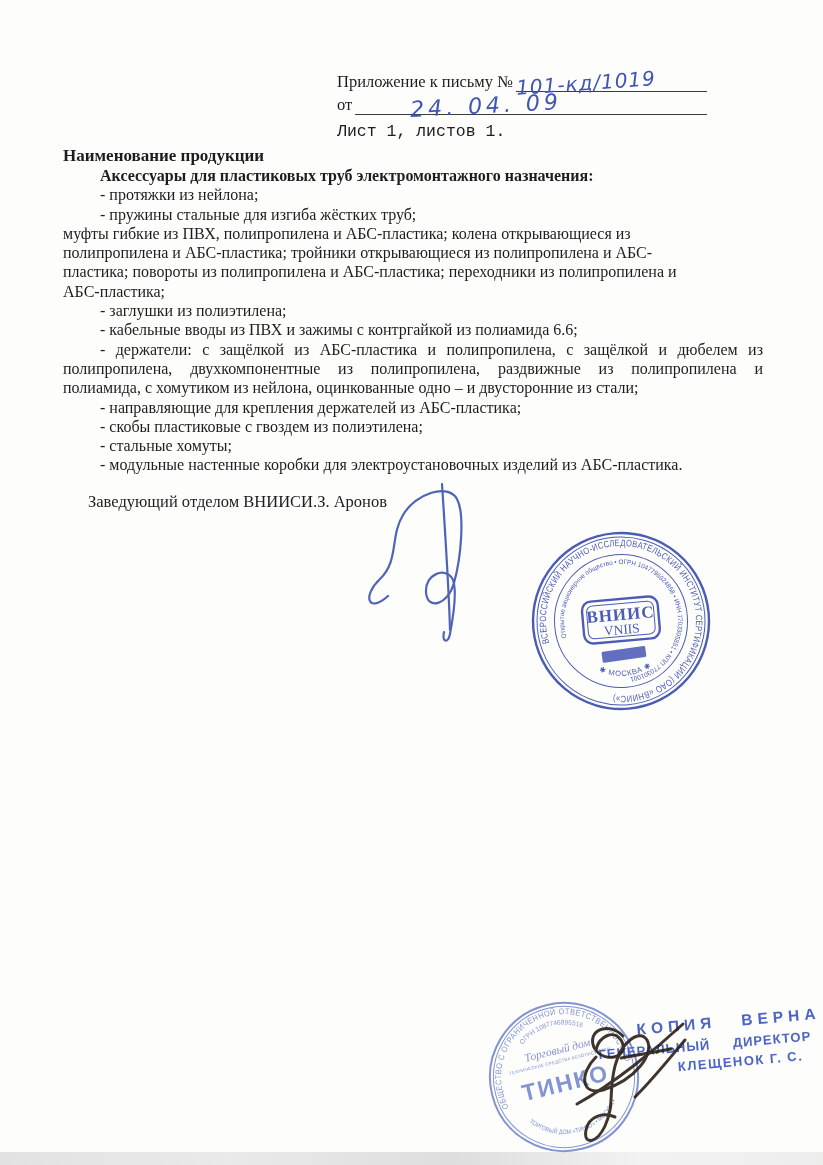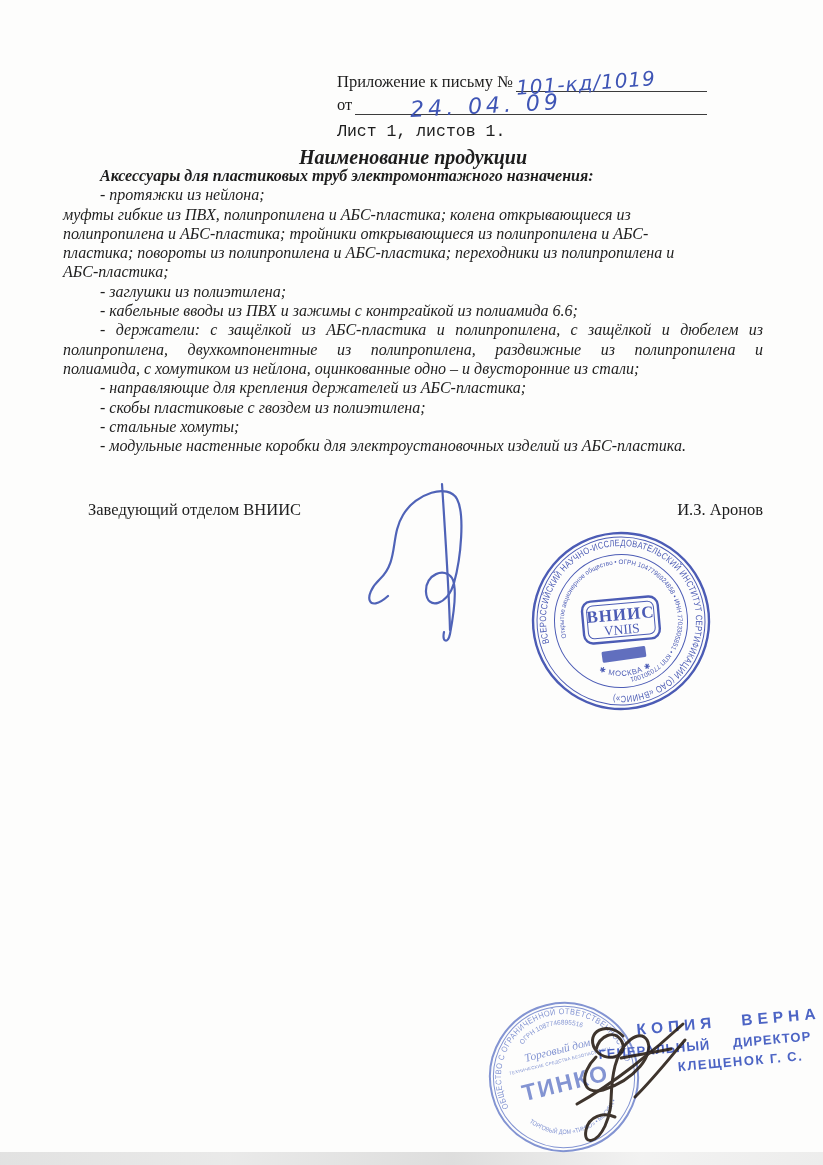--- a/index.html
+++ b/index.html
@@ -11,31 +11,31 @@
   .hrow{display:flex;align-items:flex-end;height:23px;}
   .hlabel{white-space:nowrap;}
   .ufill{flex:1;border-bottom:1.6px solid #3c3c3c;position:relative;height:21px;margin-left:3px;}
   .hw{position:absolute;bottom:-4px;white-space:nowrap;color:#3f55b5;
       font-family:"DejaVu Sans", sans-serif;font-style:italic;font-weight:500;}
   .hw1{left:0;font-size:20px;transform:rotate(-4deg);letter-spacing:1px;}
   .hw2{left:55px;font-size:22px;transform:rotate(-3deg);letter-spacing:4px;}
   .hrow3{margin-top:3px;font-family:Liberation Mono, monospace;}
 
   
-  .doc-title{position:absolute;left:63px;top:146px;width:700px;text-align:center;
-             font-weight:bold;font-size:20px;font-style:italic;}
-  .doc-body{position:absolute;left:63px;top:166px;width:700px;font-style:italic;}
+  .doc-title{position:absolute;left:63px;top:146px;width:700px;
+             font-weight:bold;font-size:17px;}
+  .doc-body{position:absolute;left:63px;top:166px;width:700px;}
   .line{font-size:16px;line-height:19.3px;white-space:nowrap;}
   .line.wrap{white-space:normal;}
   .line.indent{padding-left:37px;}
   .line.bold{font-weight:bold;}
   .line.justify{white-space:normal;text-align:justify;text-align-last:justify;}
 
   .signoff{position:absolute;left:63px;top:492px;width:700px;display:flex;
-           justify-content:space-between;font-size:16.5px;margin-top:8px;}
+           font-size:16.5px;}
   .signoff-left{padding-left:25px;}
 
   
   .sig-blue{position:absolute;left:352px;top:478px;}
   .stamp-vniis{position:absolute;left:527px;top:527px;transform:rotate(-5deg);opacity:.93;}
   .stamp-tinko{position:absolute;left:486px;top:999px;transform:rotate(-14deg);opacity:.85;}
   .sig-dark{position:absolute;left:555px;top:1002px;}
 
   .stamp-copy{position:absolute;left:596px;top:1014px;width:235px;transform:rotate(-5deg);
               font-family:"Liberation Sans", sans-serif;font-weight:bold;color:#4c64c4;}
@@ -70,20 +70,21 @@
     <div class="hrow hrow3">
       <span class="hlabel">Лист 1, листов 1.</span>
     </div>
   </div>
 
   <div class="doc-title">Наименование продукции</div>
 
   <div class="doc-body">
       <div class="line bold indent">Аксессуары для пластиковых труб электромонтажного назначения:</div>
       <div class="line indent">- протяжки из нейлона;</div>
+      <div class="line indent">- пружины стальные для изгиба жёстких труб;</div>
       <div class="line wrap">муфты гибкие из ПВХ, полипропилена и АБС-пластика; колена открывающиеся из</div>
       <div class="line wrap">полипропилена и АБС-пластика; тройники открывающиеся из полипропилена и АБС-</div>
       <div class="line wrap">пластика; повороты из полипропилена и АБС-пластика; переходники из полипропилена и</div>
       <div class="line wrap">АБС-пластика;</div>
       <div class="line indent">- заглушки из полиэтилена;</div>
       <div class="line indent">- кабельные вводы из ПВХ и зажимы с контргайкой из полиамида 6.6;</div>
       <div class="line indent justify">- держатели: с защёлкой из АБС-пластика и полипропилена, с защёлкой и дюбелем из</div>
       <div class="line justify">полипропилена, двухкомпонентные из полипропилена, раздвижные из полипропилена и</div>
       <div class="line wrap">полиамида, с хомутиком из нейлона, оцинкованные одно – и двусторонние из стали;</div>
       <div class="line indent">- направляющие для крепления держателей из АБС-пластика;</div>

